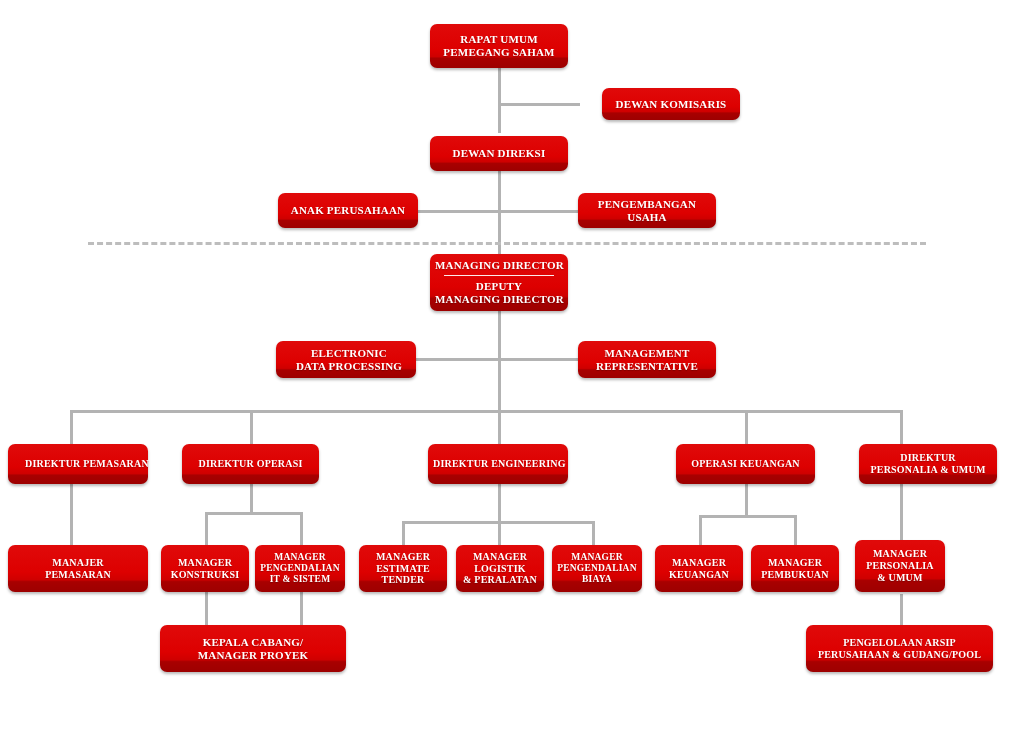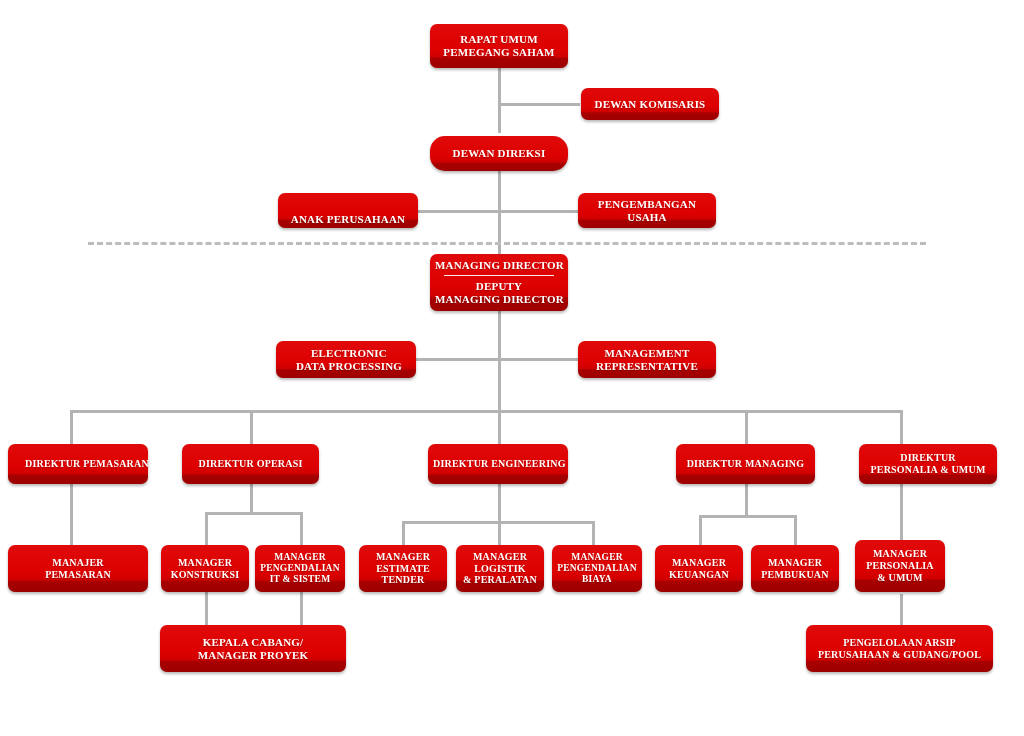--- a/index.html
+++ b/index.html
@@ -130,33 +130,33 @@
   <div class="conn v" style="left:900px; top:484px; height:61px;"></div>
   <div class="conn v" style="left:900px; top:594px; height:31px;"></div>
 
   <div class="node fs11" style="left:430px; top:24px; width:138px; height:44px;">
     <span class="lines">
       <span class="ln">RAPAT UMUM</span>
       <span class="ln">PEMEGANG SAHAM</span>
     </span>
   </div>
 
-  <div class="node fs11" style="left:581px; top:88px; width:138px; height:32px;">
+  <div class="node fs11" style="left:602px; top:88px; width:138px; height:32px;">
     <span class="lines">
       <span class="ln">DEWAN KOMISARIS</span>
     </span>
   </div>
 
-  <div class="node fs11" style="left:430px; top:136px; width:138px; height:35px;border-radius:15px;">
+  <div class="node fs11" style="left:430px; top:136px; width:138px; height:35px;">
     <span class="lines">
       <span class="ln">DEWAN DIREKSI</span>
     </span>
   </div>
 
-  <div class="node fs11" style="left:278px; top:193px; width:140px; height:35px;align-items:flex-end;">
+  <div class="node fs11" style="left:278px; top:193px; width:140px; height:35px;">
     <span class="lines">
       <span class="ln">ANAK PERUSAHAAN</span>
     </span>
   </div>
 
   <div class="node fs11" style="left:578px; top:193px; width:138px; height:35px;">
     <span class="lines">
       <span class="ln">PENGEMBANGAN</span>
       <span class="ln">USAHA</span>
     </span>
@@ -198,21 +198,21 @@
   </div>
 
   <div class="node fs10" style="left:428px; top:444px; width:140px; height:40px;">
     <span class="lines">
       <span class="ln">DIREKTUR ENGINEERING</span>
     </span>
   </div>
 
   <div class="node fs10" style="left:676px; top:444px; width:139px; height:40px;">
     <span class="lines">
-      <span class="ln">DIREKTUR MANAGING</span>
+      <span class="ln">OPERASI KEUANGAN</span>
     </span>
   </div>
 
   <div class="node fs10" style="left:831px; top:444px; width:138px; height:40px;margin-left:28px;">
     <span class="lines">
       <span class="ln">DIREKTUR</span>
       <span class="ln">PERSONALIA  &amp; UMUM</span>
     </span>
   </div>
 

